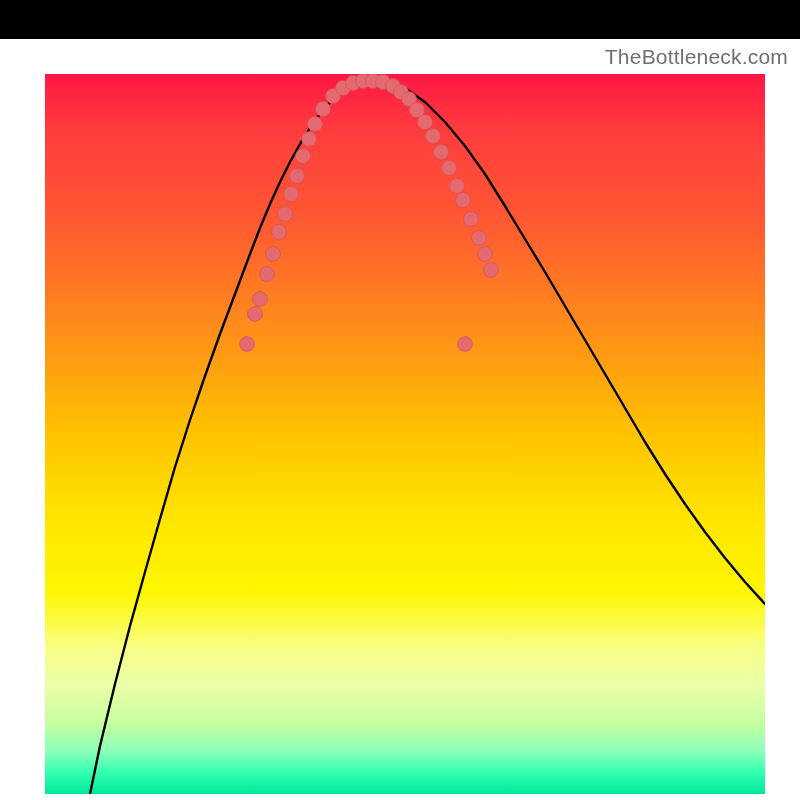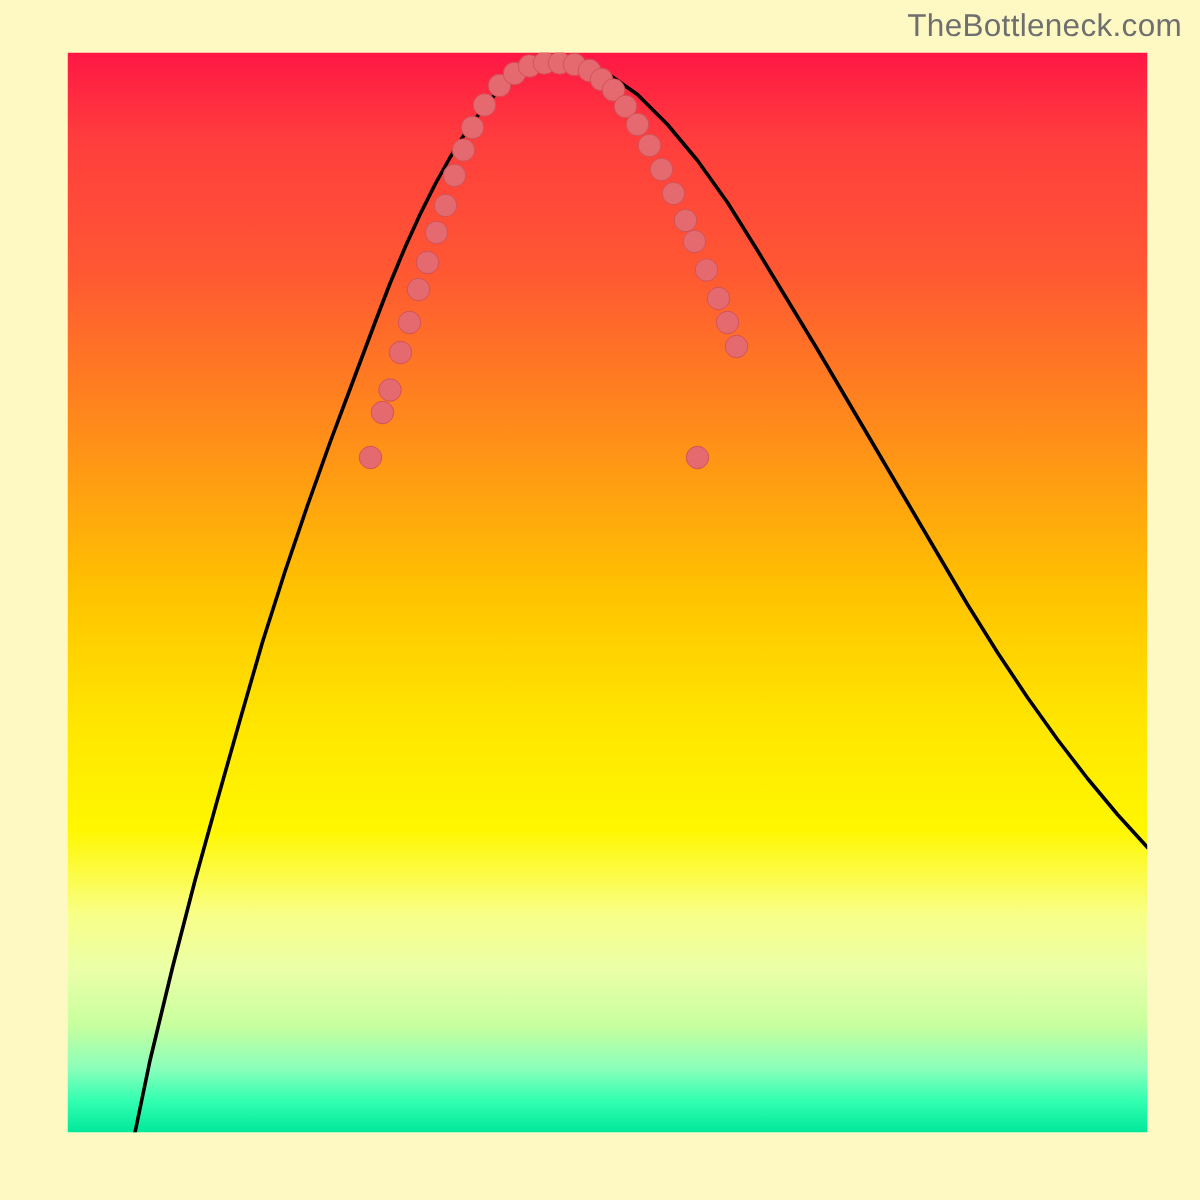--- a/index.html
+++ b/index.html
@@ -7,21 +7,22 @@
     padding: 0;
     width: 800px;
     height: 800px;
     background: #000;
     overflow: hidden;
     font-family: Arial, Helvetica, sans-serif;
   }
   .frame {
     position: absolute;
     inset: 0;
-    background: #fef9c3;
+    background: #ffffff;
+    margin-top: 39px;
   }
   .plot {
     position: absolute;
     left: 45px;
     top: 35px;
     width: 720px;
     height: 720px;
     overflow: hidden;
   }
   .gradient {

